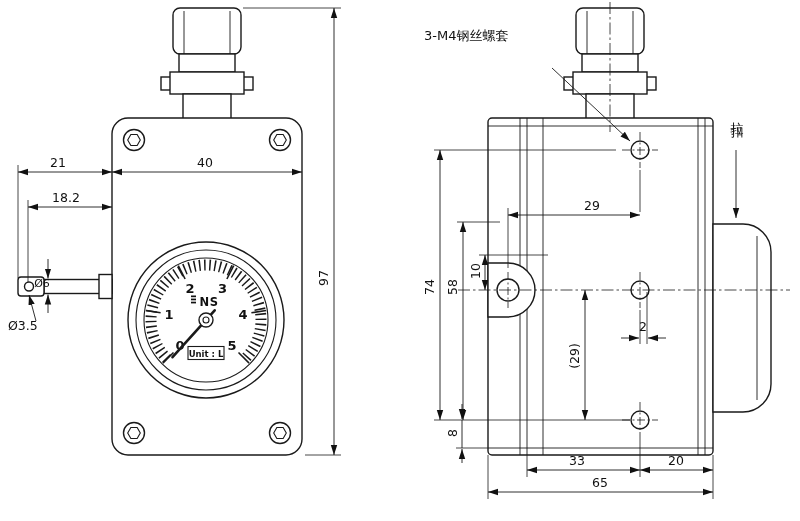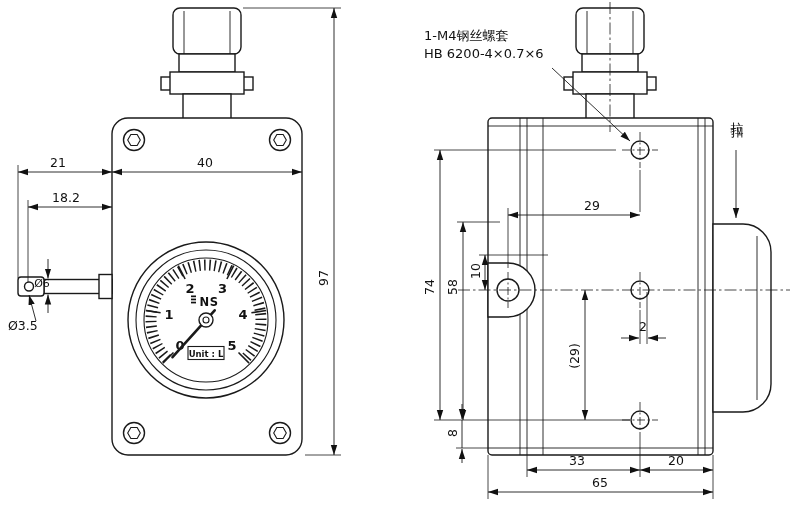--- a/index.html
+++ b/index.html
@@ -213,17 +213,16 @@
     <text x="600" y="487" text-anchor="middle" class="dt">65</text>
   </g>
 
   <g>
     <line x1="552" y1="68" x2="630" y2="141" class="dim" marker-end="url(#ma-e)"></line>
     <line x1="736" y1="150" x2="736" y2="218" class="dim" marker-end="url(#ma-e)"></line>
   </g>
 </svg>
 
 <div class="note" style="left:424px;top:27px;">
-  <div>1-M4钢丝螺套</div>
-  <div>HB 6200-4×0.7×6</div>
+  <div>3-M4钢丝螺套</div>
 </div>
 <div class="note vertical" style="left:728px;top:112px;">拉扣</div>
 </div>
 
 </body></html>

